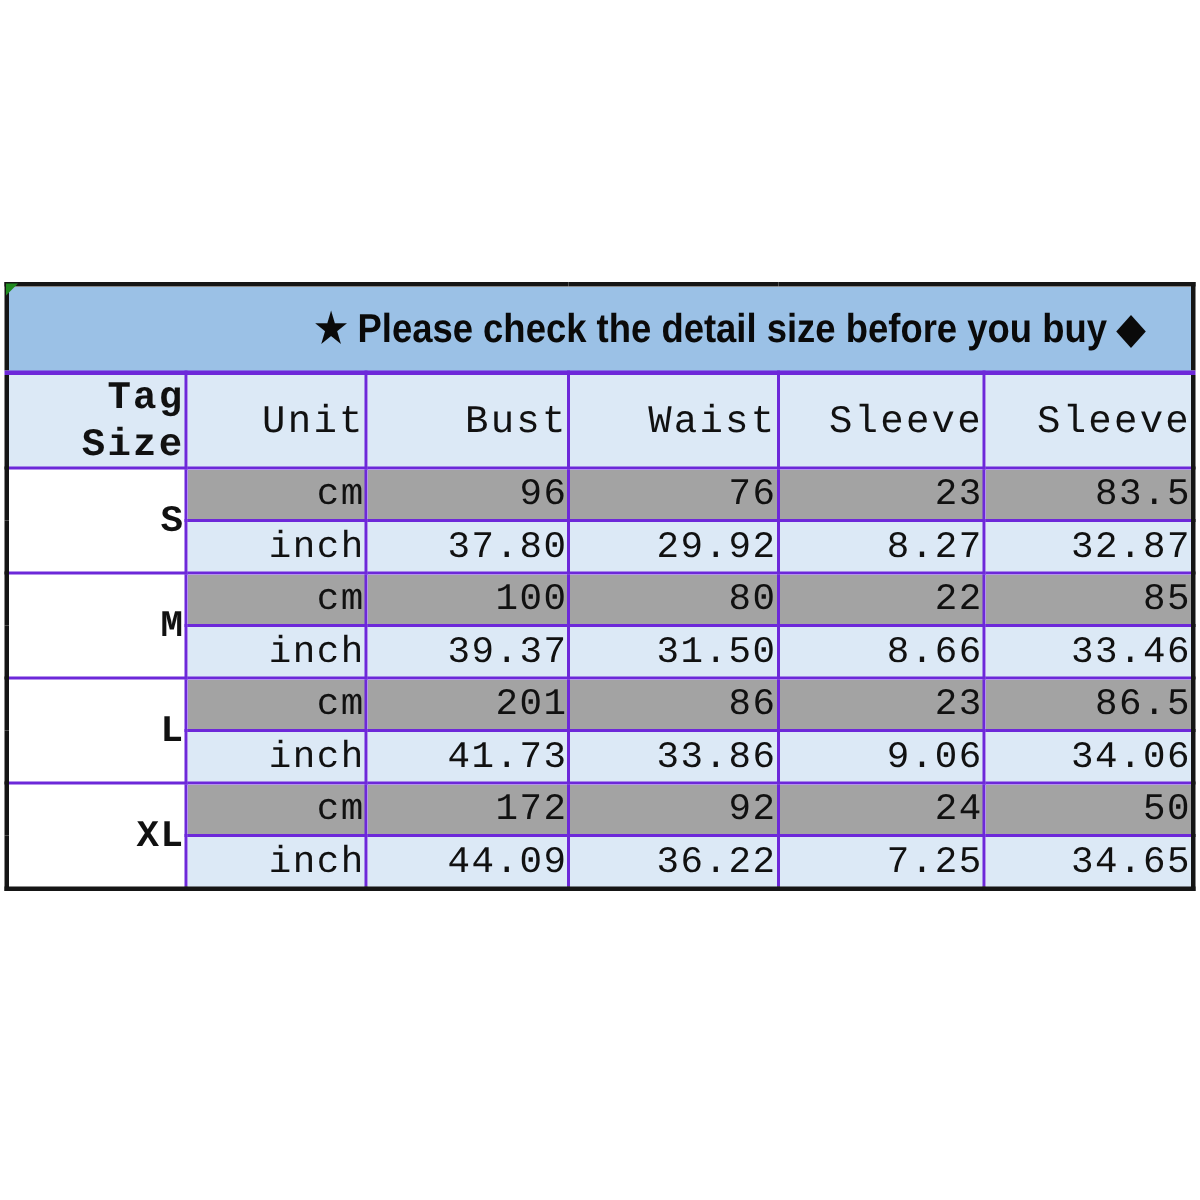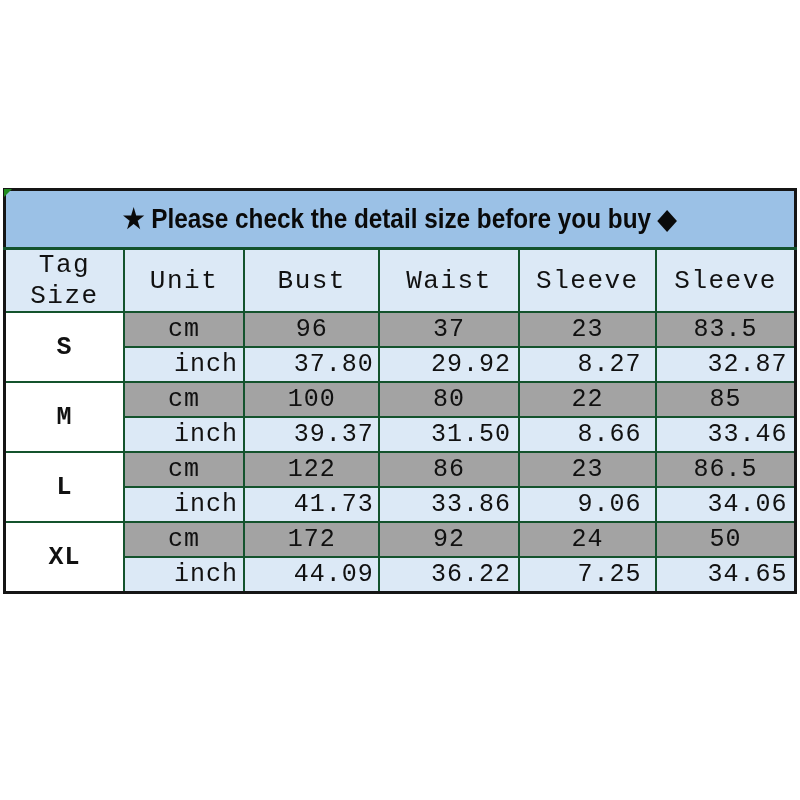--- a/index.html
+++ b/index.html
@@ -28,22 +28,22 @@
   }
   table.size-table {
     border-collapse: collapse;
     table-layout: fixed;
     width: 100%;
     border: 3px solid #151515;
     font-family: "Liberation Mono", monospace;
     color: #111111;
   }
   .size-table td, .size-table th {
-    border: 2px solid #14532d;
-    text-align: center;
+    border: 2px solid #6d28d9;
+    text-align: right;
     vertical-align: middle;
     padding: 0;
     overflow: hidden;
   }
   td.banner {
     height: 56px;
     background: #9bc1e6;
     border-bottom-width: 3px;
   }
   td.banner .banner-text {
@@ -62,20 +62,21 @@
     background: #dce9f6;
     font-weight: 400;
     font-size: 26px;
     letter-spacing: 1.5px;
   }
   .tagsize-wrap {
     display: inline-block;
     width: 4.7ch;
     white-space: normal;
     line-height: 1.18;
+    font-weight: bold;
   }
   tr.row-cm td, tr.row-inch td {
     height: 33px;
     font-size: 25px;
     letter-spacing: 1px;
   }
   tr.row-cm td { background: #a3a3a3; }
   tr.row-inch td { background: #dce9f6; padding-left: 44px; }
   td.size-cell {
     background: #ffffff !important;
@@ -115,21 +116,21 @@
       <th>Bust</th>
       <th>Waist</th>
       <th>Sleeve</th>
       <th>Sleeve</th>
     </tr>
 
     <tr class="row-cm">
       <td class="size-cell" rowspan="2">S</td>
       <td class="unit-cell">cm</td>
       <td>96</td>
-      <td>37</td>
+      <td>76</td>
       <td>23</td>
       <td>83.5</td>
     </tr>
     <tr class="row-inch">
       <td class="unit-cell">inch</td>
       <td>37.80</td>
       <td>29.92</td>
       <td>8.27</td>
       <td>32.87</td>
     </tr>
@@ -146,21 +147,21 @@
       <td class="unit-cell">inch</td>
       <td>39.37</td>
       <td>31.50</td>
       <td>8.66</td>
       <td>33.46</td>
     </tr>
 
     <tr class="row-cm">
       <td class="size-cell" rowspan="2">L</td>
       <td class="unit-cell">cm</td>
-      <td>122</td>
+      <td>201</td>
       <td>86</td>
       <td>23</td>
       <td>86.5</td>
     </tr>
     <tr class="row-inch">
       <td class="unit-cell">inch</td>
       <td>41.73</td>
       <td>33.86</td>
       <td>9.06</td>
       <td>34.06</td>

